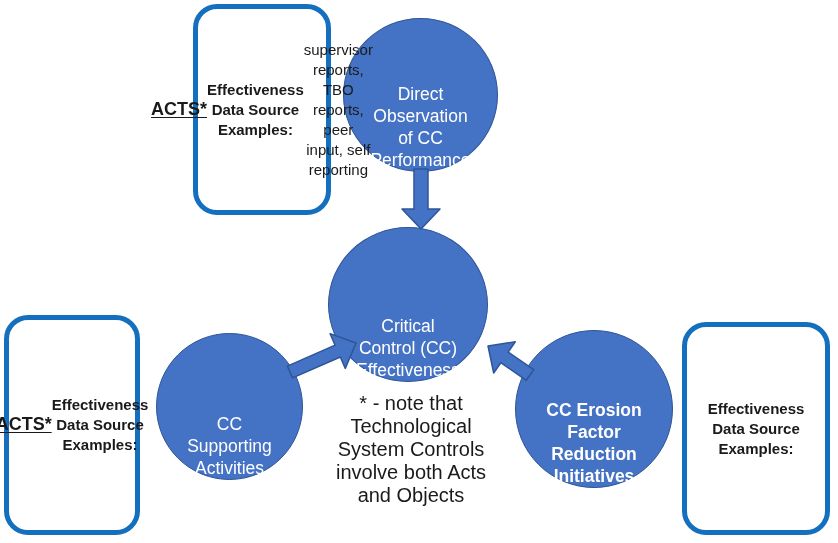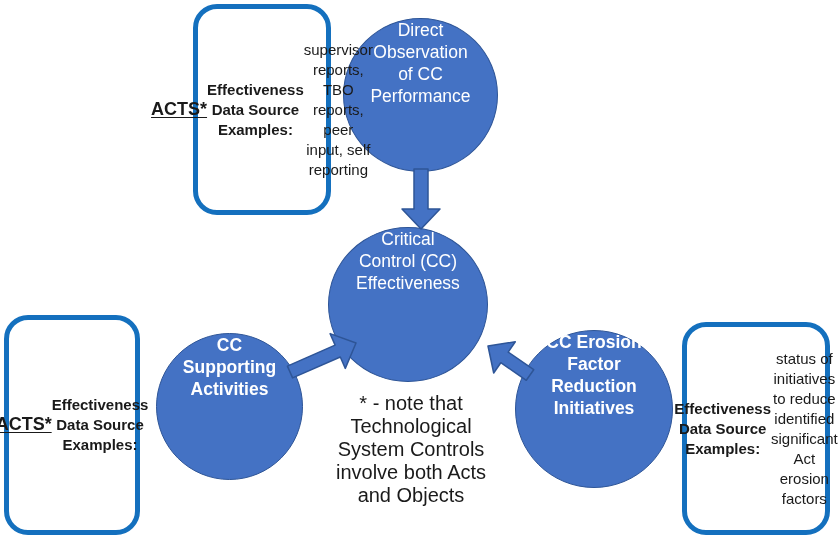--- a/index.html
+++ b/index.html
@@ -36,31 +36,31 @@
     stroke-width: 1.5;
     stroke-linejoin: round;
   }
   .circle {
     position: absolute;
     border-radius: 50%;
     background: var(--circle-fill);
     border: 1px solid var(--circle-border);
     color: var(--circle-text);
     display: flex;
-    align-items: flex-start;
+    align-items: flex-end;
     justify-content: center;
     text-align: center;
     font-size: 17.5px;
     line-height: 22px;
     white-space: pre-line;
     z-index: 2;
   }
   .c-top    { left: 343px; top: 18px;  width: 155px; height: 154px; }
   .c-center { left: 328px; top: 227px; width: 160px; height: 155px; }
-  .c-bl     { left: 156px; top: 333px; width: 147px; height: 147px; font-weight: bold; }
+  .c-bl     { left: 156px; top: 333px; width: 147px; height: 147px; }
   .c-br     { left: 515px; top: 330px; width: 158px; height: 158px; font-weight: bold; }
   .callout {
     position: absolute;
     background: var(--callout-bg);
     border: 5px solid var(--callout-border);
     border-radius: 24px;
     display: flex;
     flex-direction: row;
     align-items: center;
     justify-content: center;
@@ -157,25 +157,20 @@
     <div class="co-head">ACTS*</div>
     <div class="co-sub">Effectiveness
 Data Source
 Examples:</div>
   </div>
 
   <div class="callout box-right">
     <div class="co-sub">Effectiveness
 Data Source
 Examples:</div>
-    <div class="co-body">status of initiatives
-to reduce
-identified
-significant Act
-erosion factors</div>
   </div>
 
   <div class="note">* - note that
 Technological
 System Controls
 involve both Acts
 and Objects</div>
 
 </div>
 

